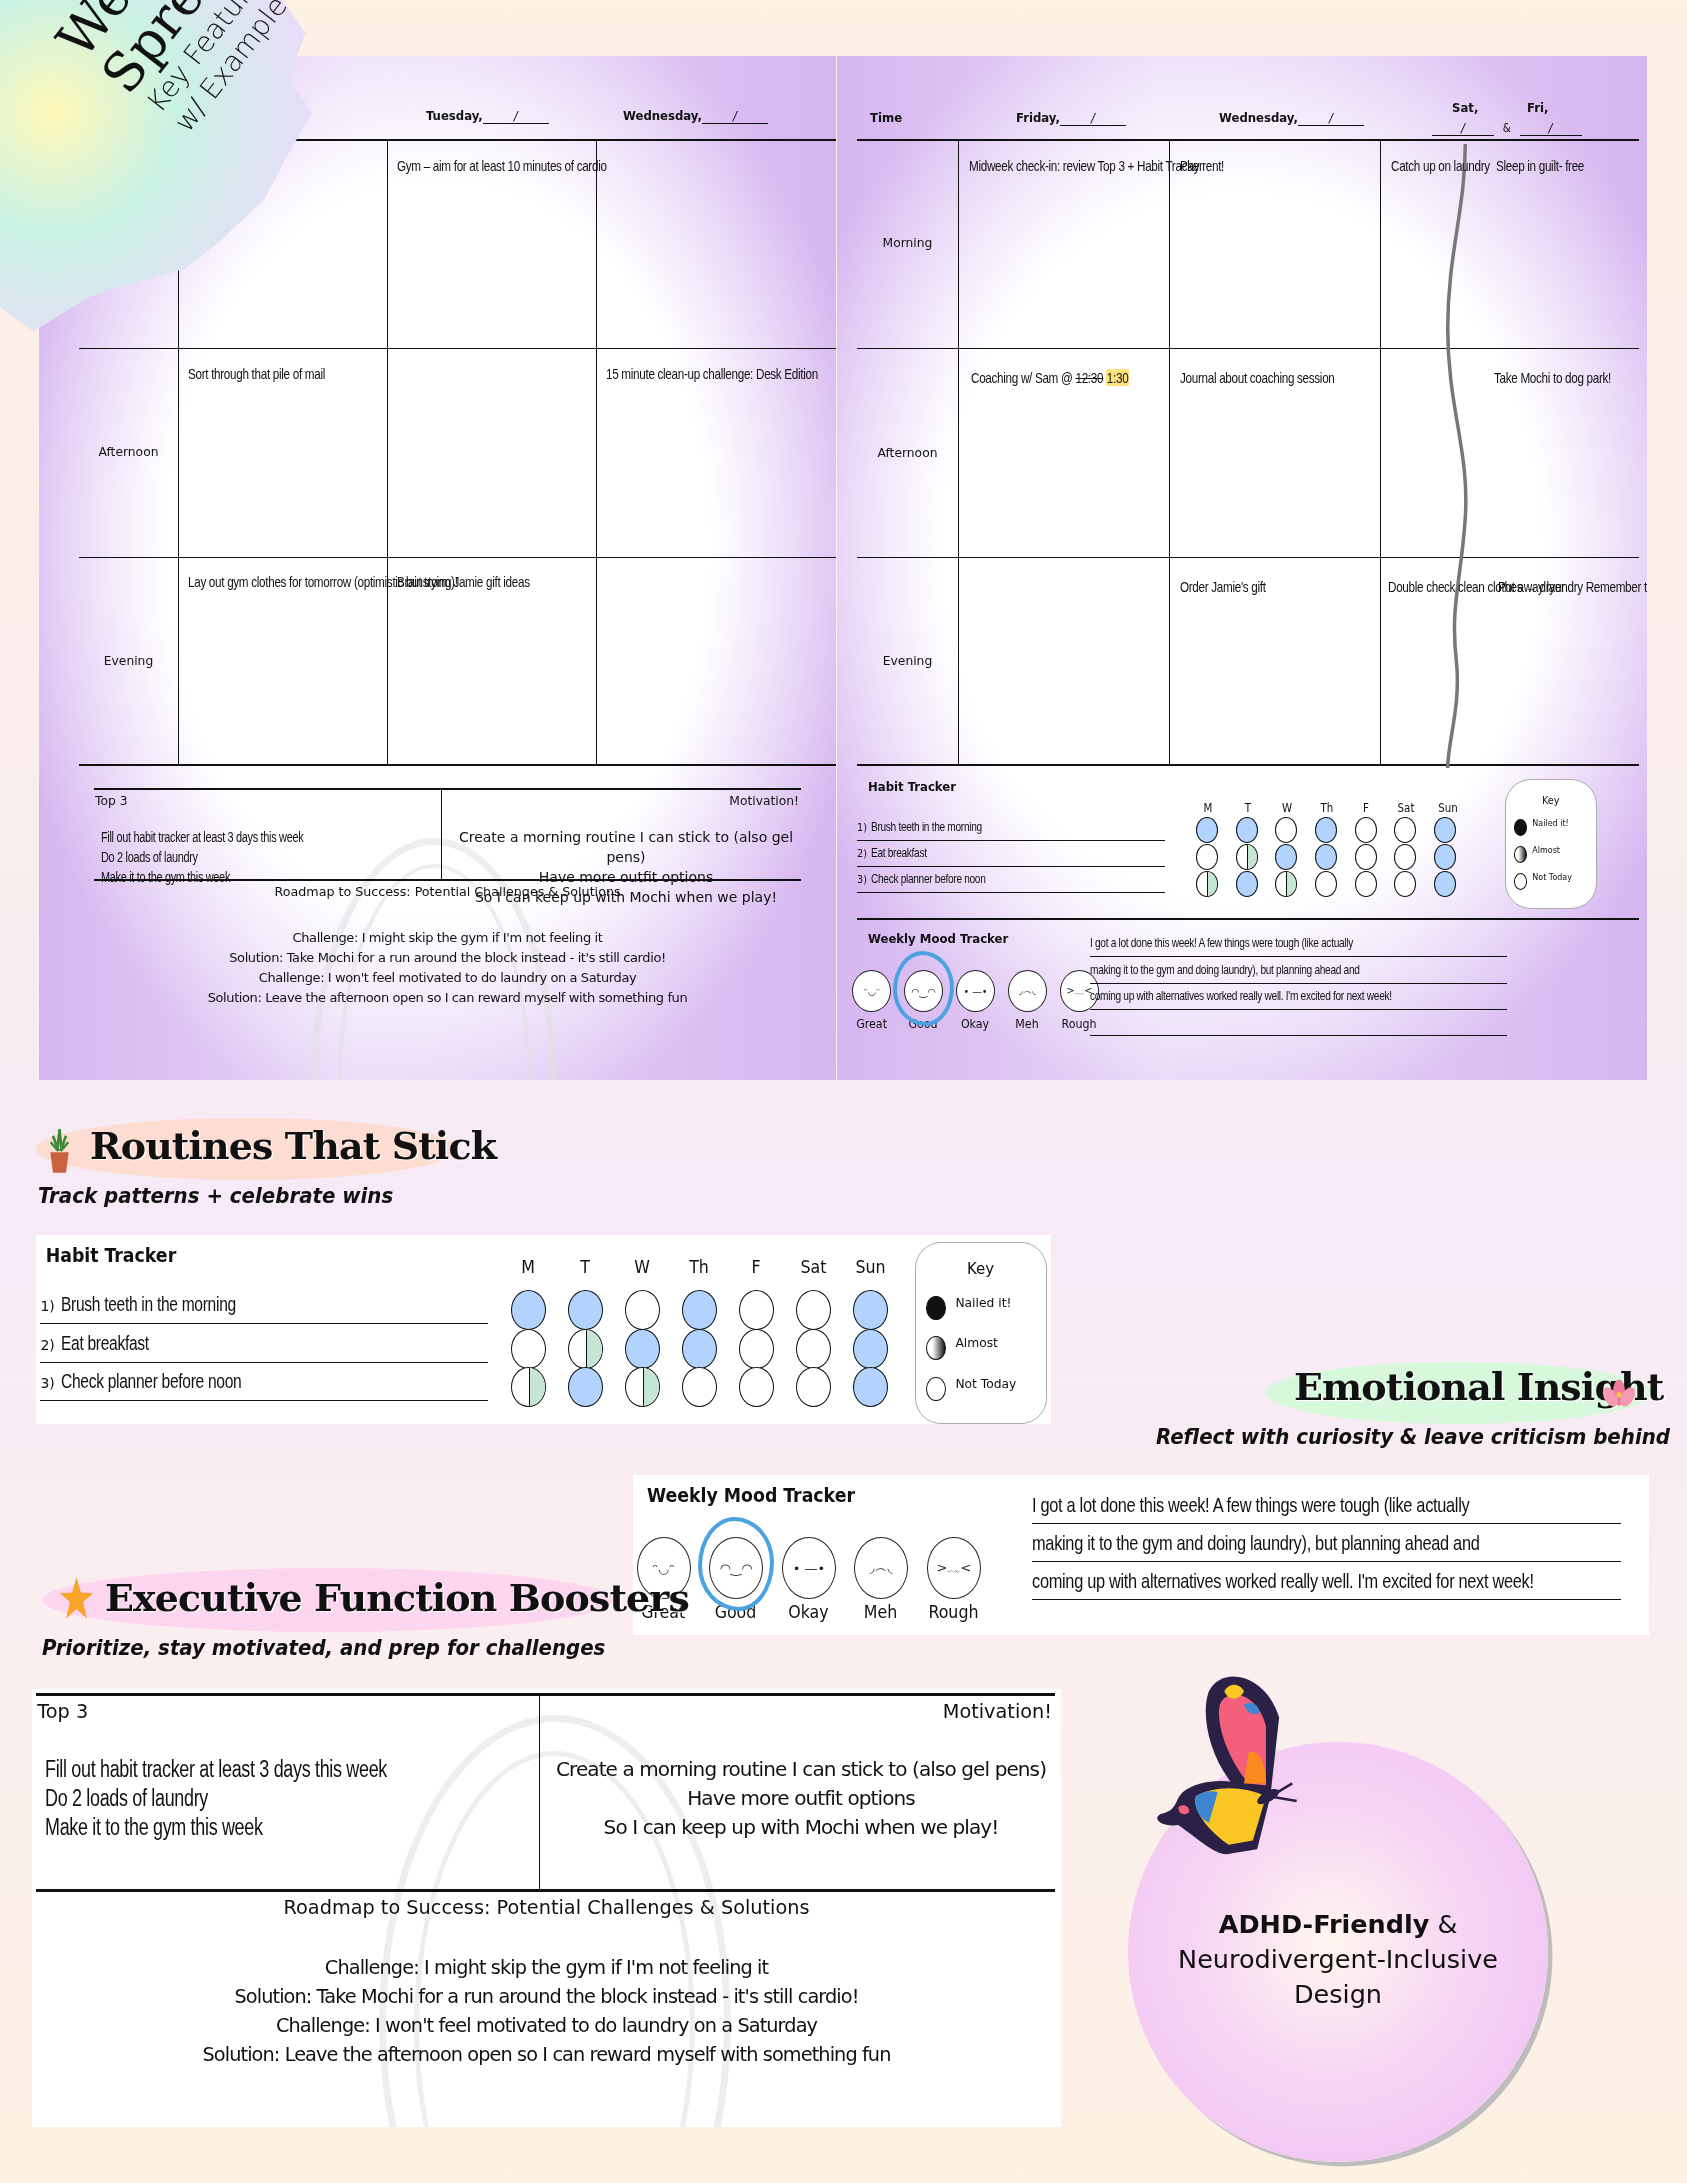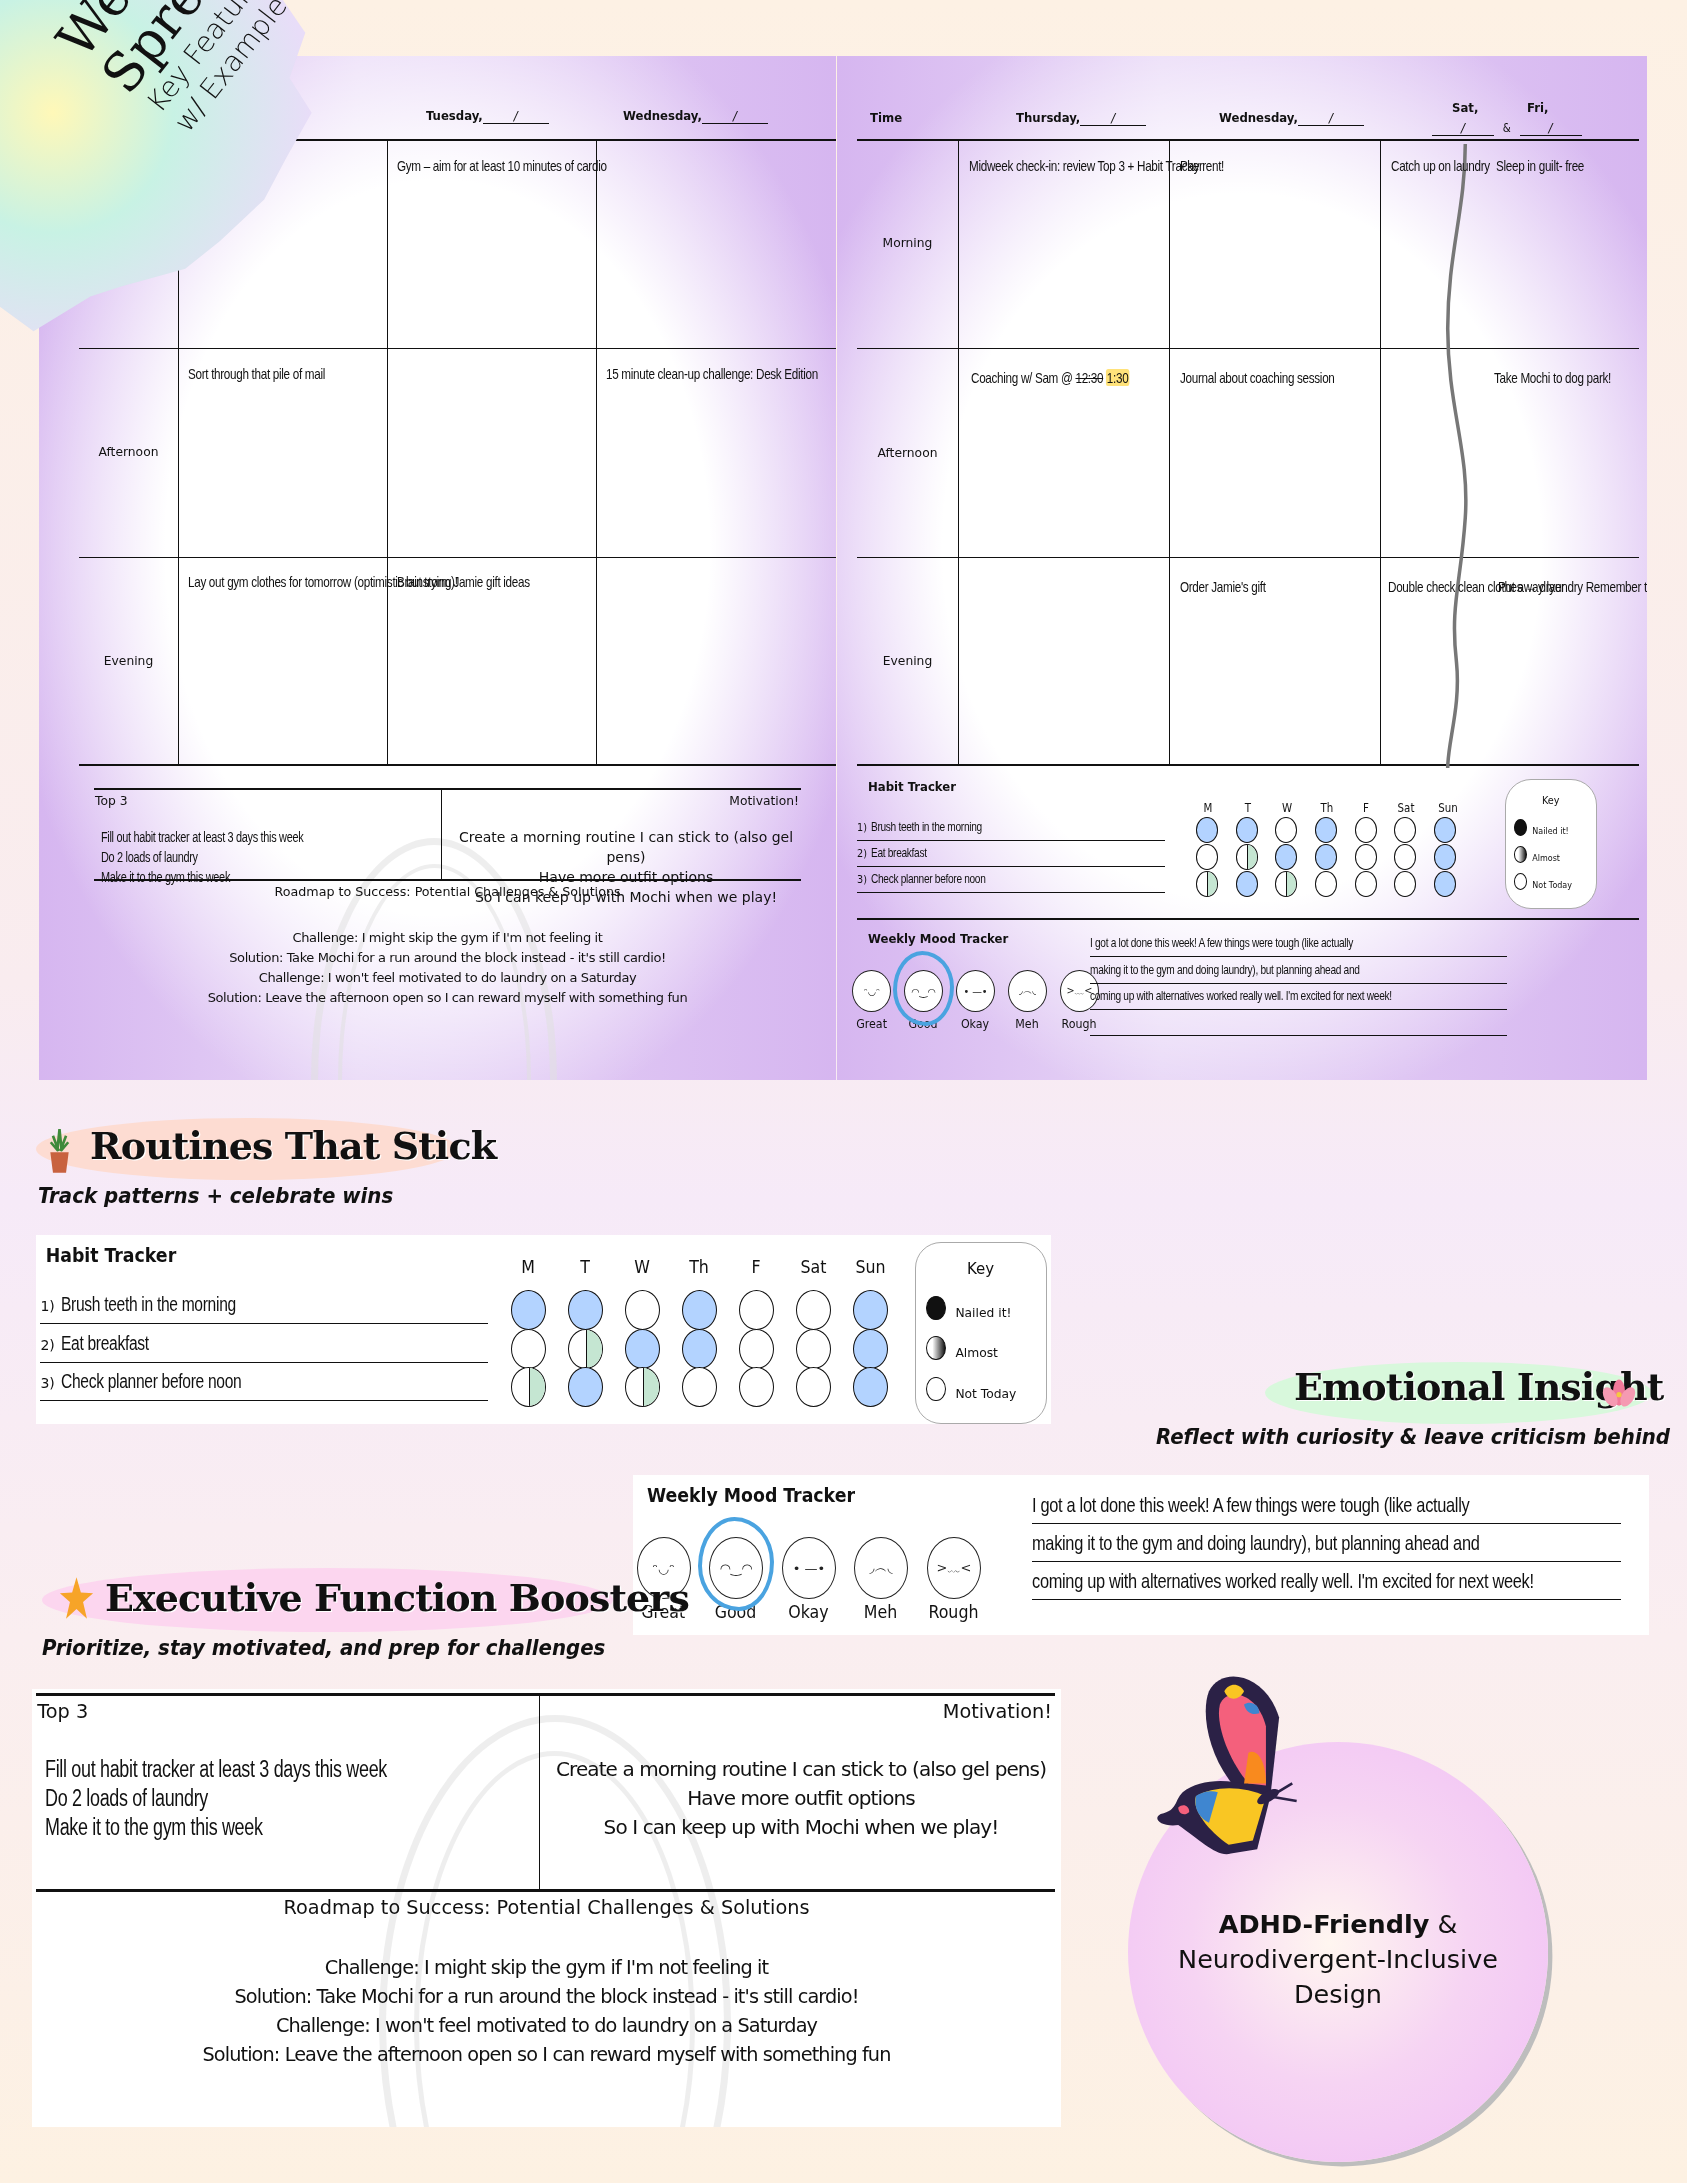--- a/index.html
+++ b/index.html
@@ -35,21 +35,21 @@
 
 .habit{position:absolute}
 .habit .title{position:absolute;font-weight:bold;font-family:"DejaVu Sans Condensed","DejaVu Sans",sans-serif}
 .habit .dayh{position:absolute;text-align:center;font-family:"DejaVu Sans Condensed","DejaVu Sans",sans-serif}
 .habit .row{position:absolute;border-bottom:1.8px solid #111}
 .habit .row .num{font-family:"DejaVu Sans",sans-serif}
 .circ{position:absolute;border:1.3px solid #111;border-radius:50%;background:#fff;overflow:hidden}
 .circ.full{background:#b3d3ff}
 .circ.half::after{content:"";position:absolute;top:0;right:0;width:45%;height:100%;background:#c5e6d2;border-left:1.3px solid #111}
 .keybox{position:absolute;border:1.3px solid #aaa;border-radius:26px;background:#fff}
-.keyitem{position:absolute;display:flex;align-items:flex-end}
+.keyitem{position:absolute;display:flex;align-items:flex-start}
 .kcirc{border:1.3px solid #111;border-radius:50%;flex:none}
 .kcirc.solid{background:#111}
 .kcirc.grad{background:linear-gradient(90deg,#fff 30%,#111 100%)}
 
 .mood .face{position:absolute;border:1.8px solid #222;border-radius:50%;background:#fff}
 .mood .flabel{position:absolute;text-align:center;font-family:"DejaVu Sans Condensed","DejaVu Sans",sans-serif}
 .mood .jline{position:absolute;border-bottom:1.8px solid #111}
 .ring{position:absolute;border:4px solid #4aa3e0;border-radius:48% 52% 46% 54%/52% 48% 52% 48%}
 
 .pill{position:absolute;border-radius:50%}
@@ -112,21 +112,21 @@
   <div class="abs center" style="left:55px;top:872px;width:707px;font-size:13px;line-height:20px;letter-spacing:-0.4px">
     <div>Challenge: I might skip the gym if I'm not feeling it</div>
     <div>Solution: Take Mochi for a run around the block instead - it's still cardio!</div>
     <div>Challenge: I won't feel motivated to do laundry on a Saturday</div>
     <div>Solution: Leave the afternoon open so I can reward myself with something fun</div>
   </div>
 </div>
 
 <div id="rightpage" class="page">
   <div class="hdr" style="left:33px;top:54px">Time</div>
-  <div class="hdr" style="left:179px;top:54px"><span>Thursday,</span><span class="blank">/</span></div>
+  <div class="hdr" style="left:179px;top:54px"><span>Friday,</span><span class="blank">/</span></div>
   <div class="hdr" style="left:382px;top:54px"><span>Wednesday,</span><span class="blank">/</span></div>
   <div class="hdr" style="left:615px;top:44px">Sat,</div>
   <div class="hdr" style="left:690px;top:44px">Fri,</div>
   <div class="hdr" style="left:595px;top:64px"><span class="blank" style="width:62px">/</span><span style="font-weight:normal;font-size:11.4px;margin:0 8.8px">&amp;</span><span class="blank" style="width:62px">/</span></div>
 
   <div class="hline" style="left:20px;top:83px;width:782px"></div>
   <div class="hline thin" style="left:20px;top:292px;width:782px"></div>
   <div class="hline thin" style="left:20px;top:501px;width:782px"></div>
   <div class="hline" style="left:20px;top:708px;width:782px"></div>
   <div class="vline" style="left:121px;top:83px;height:626px"></div>

